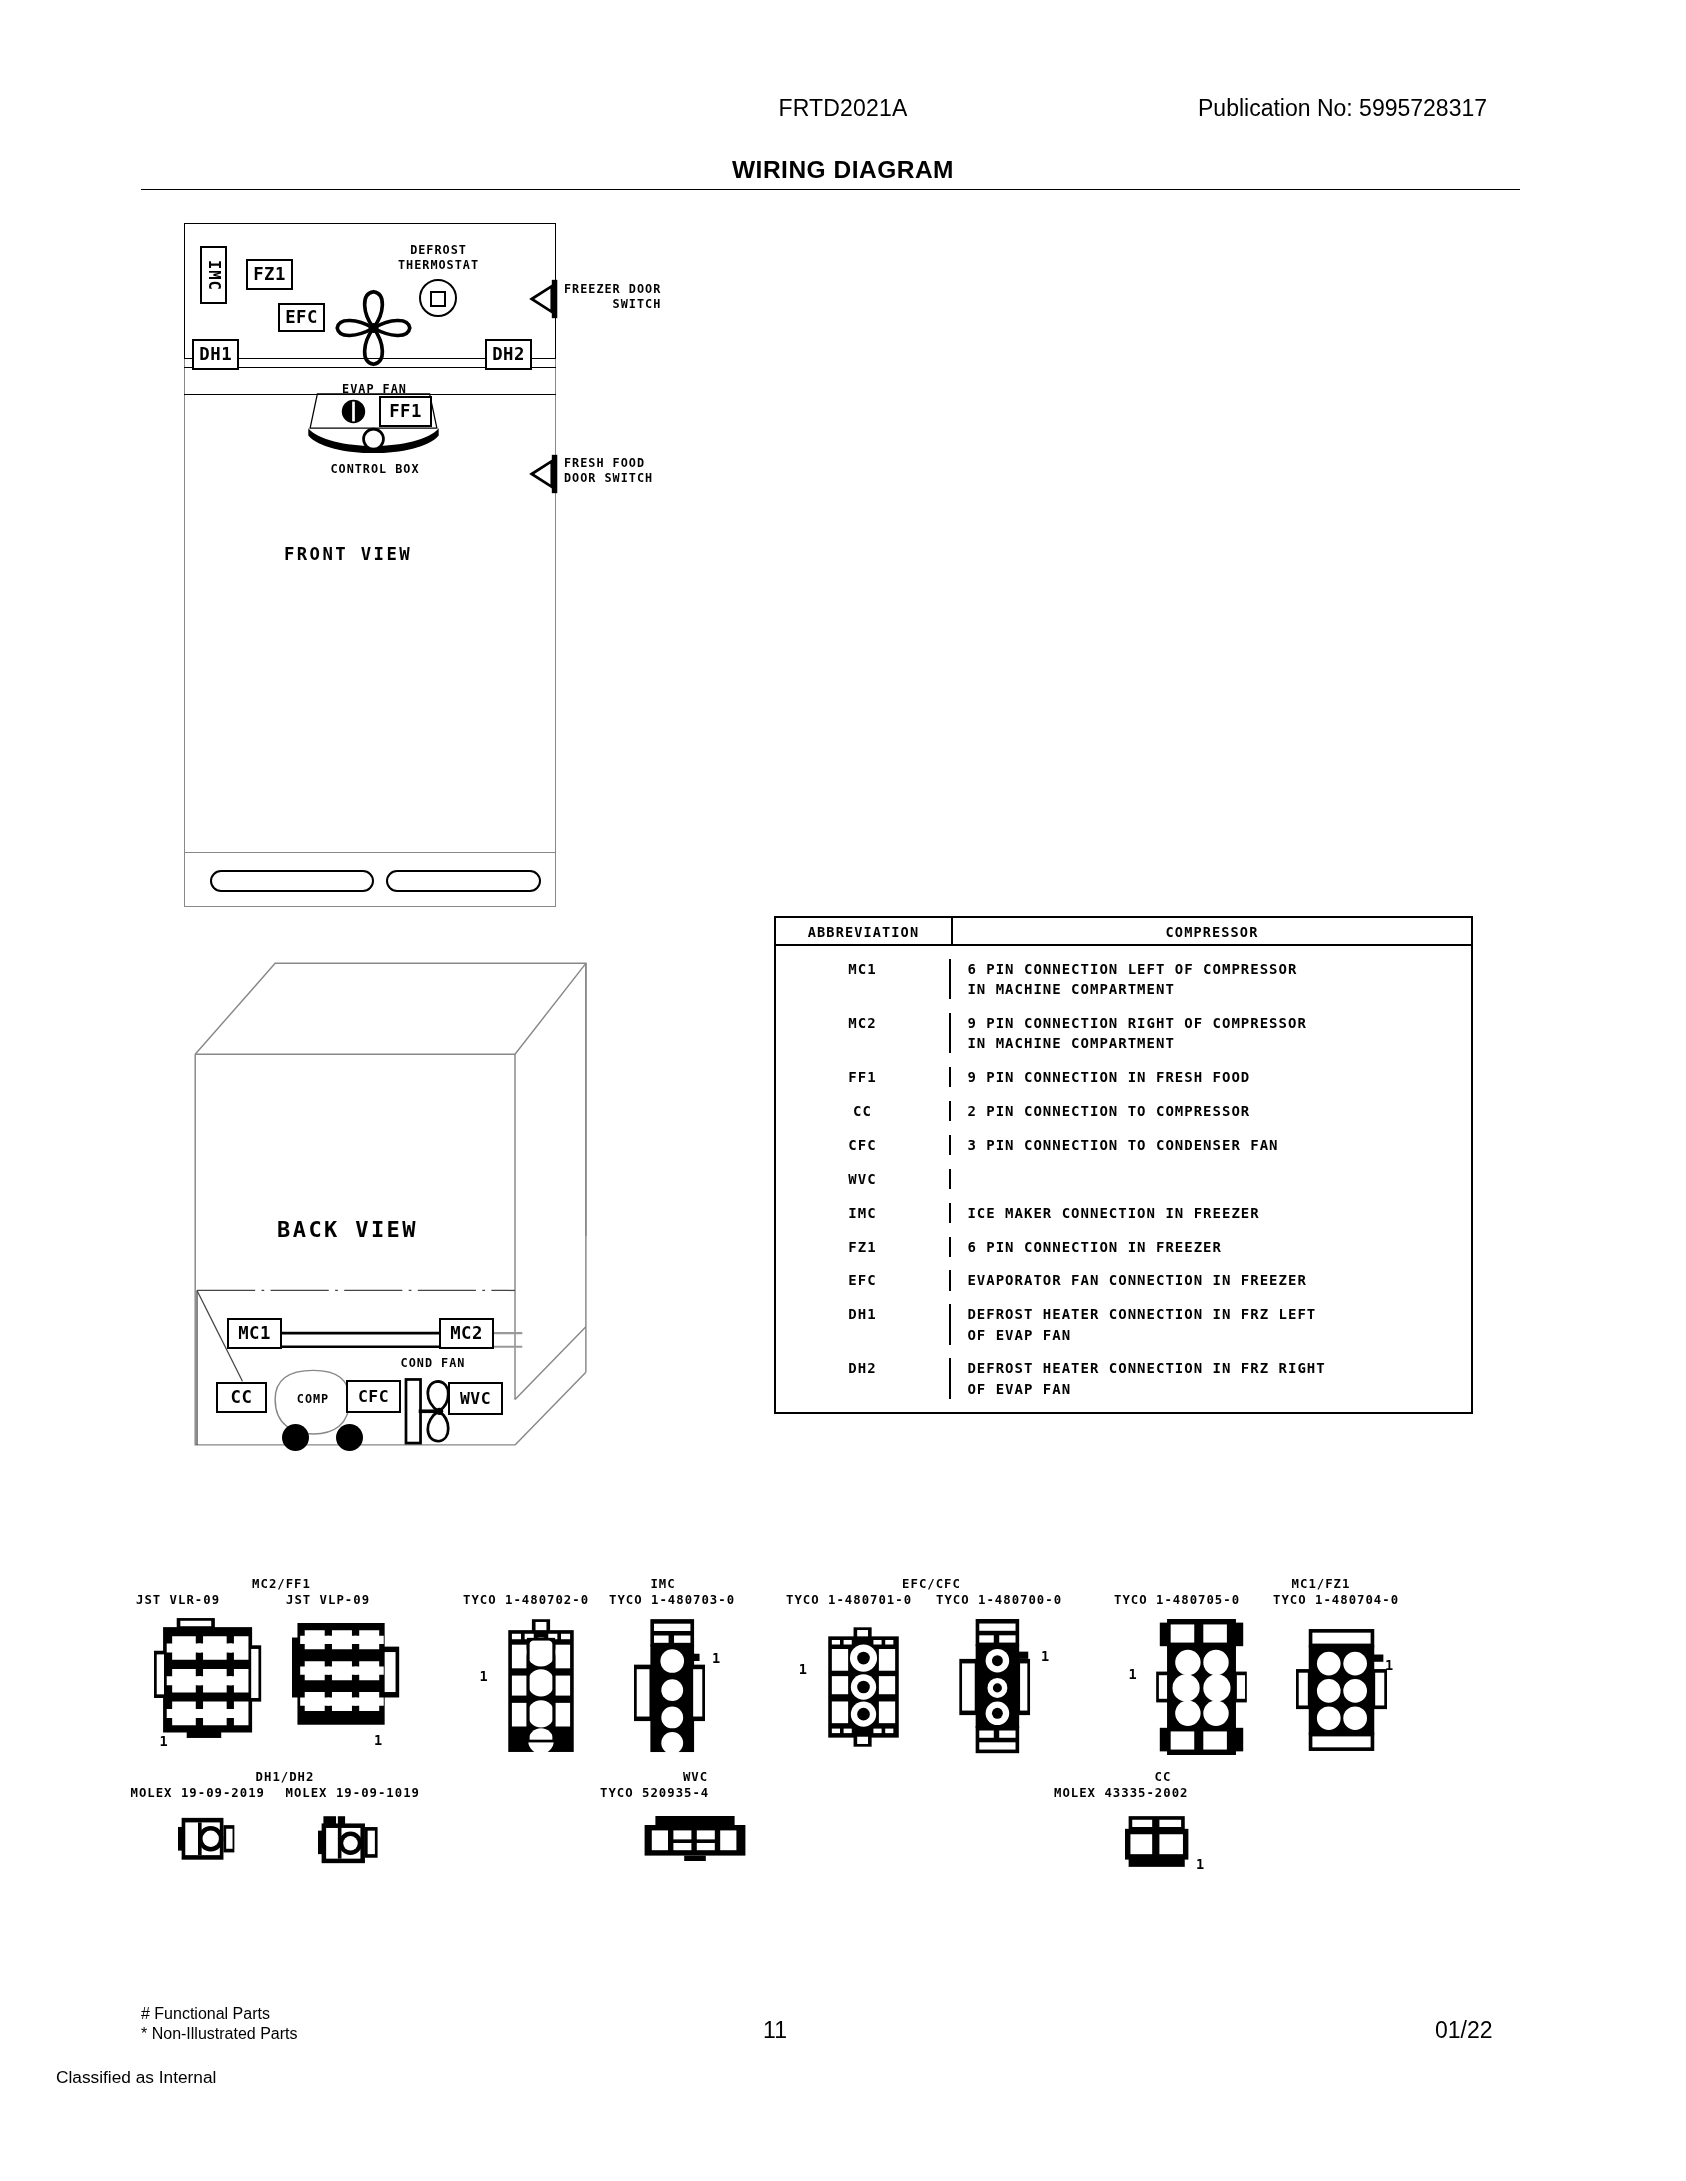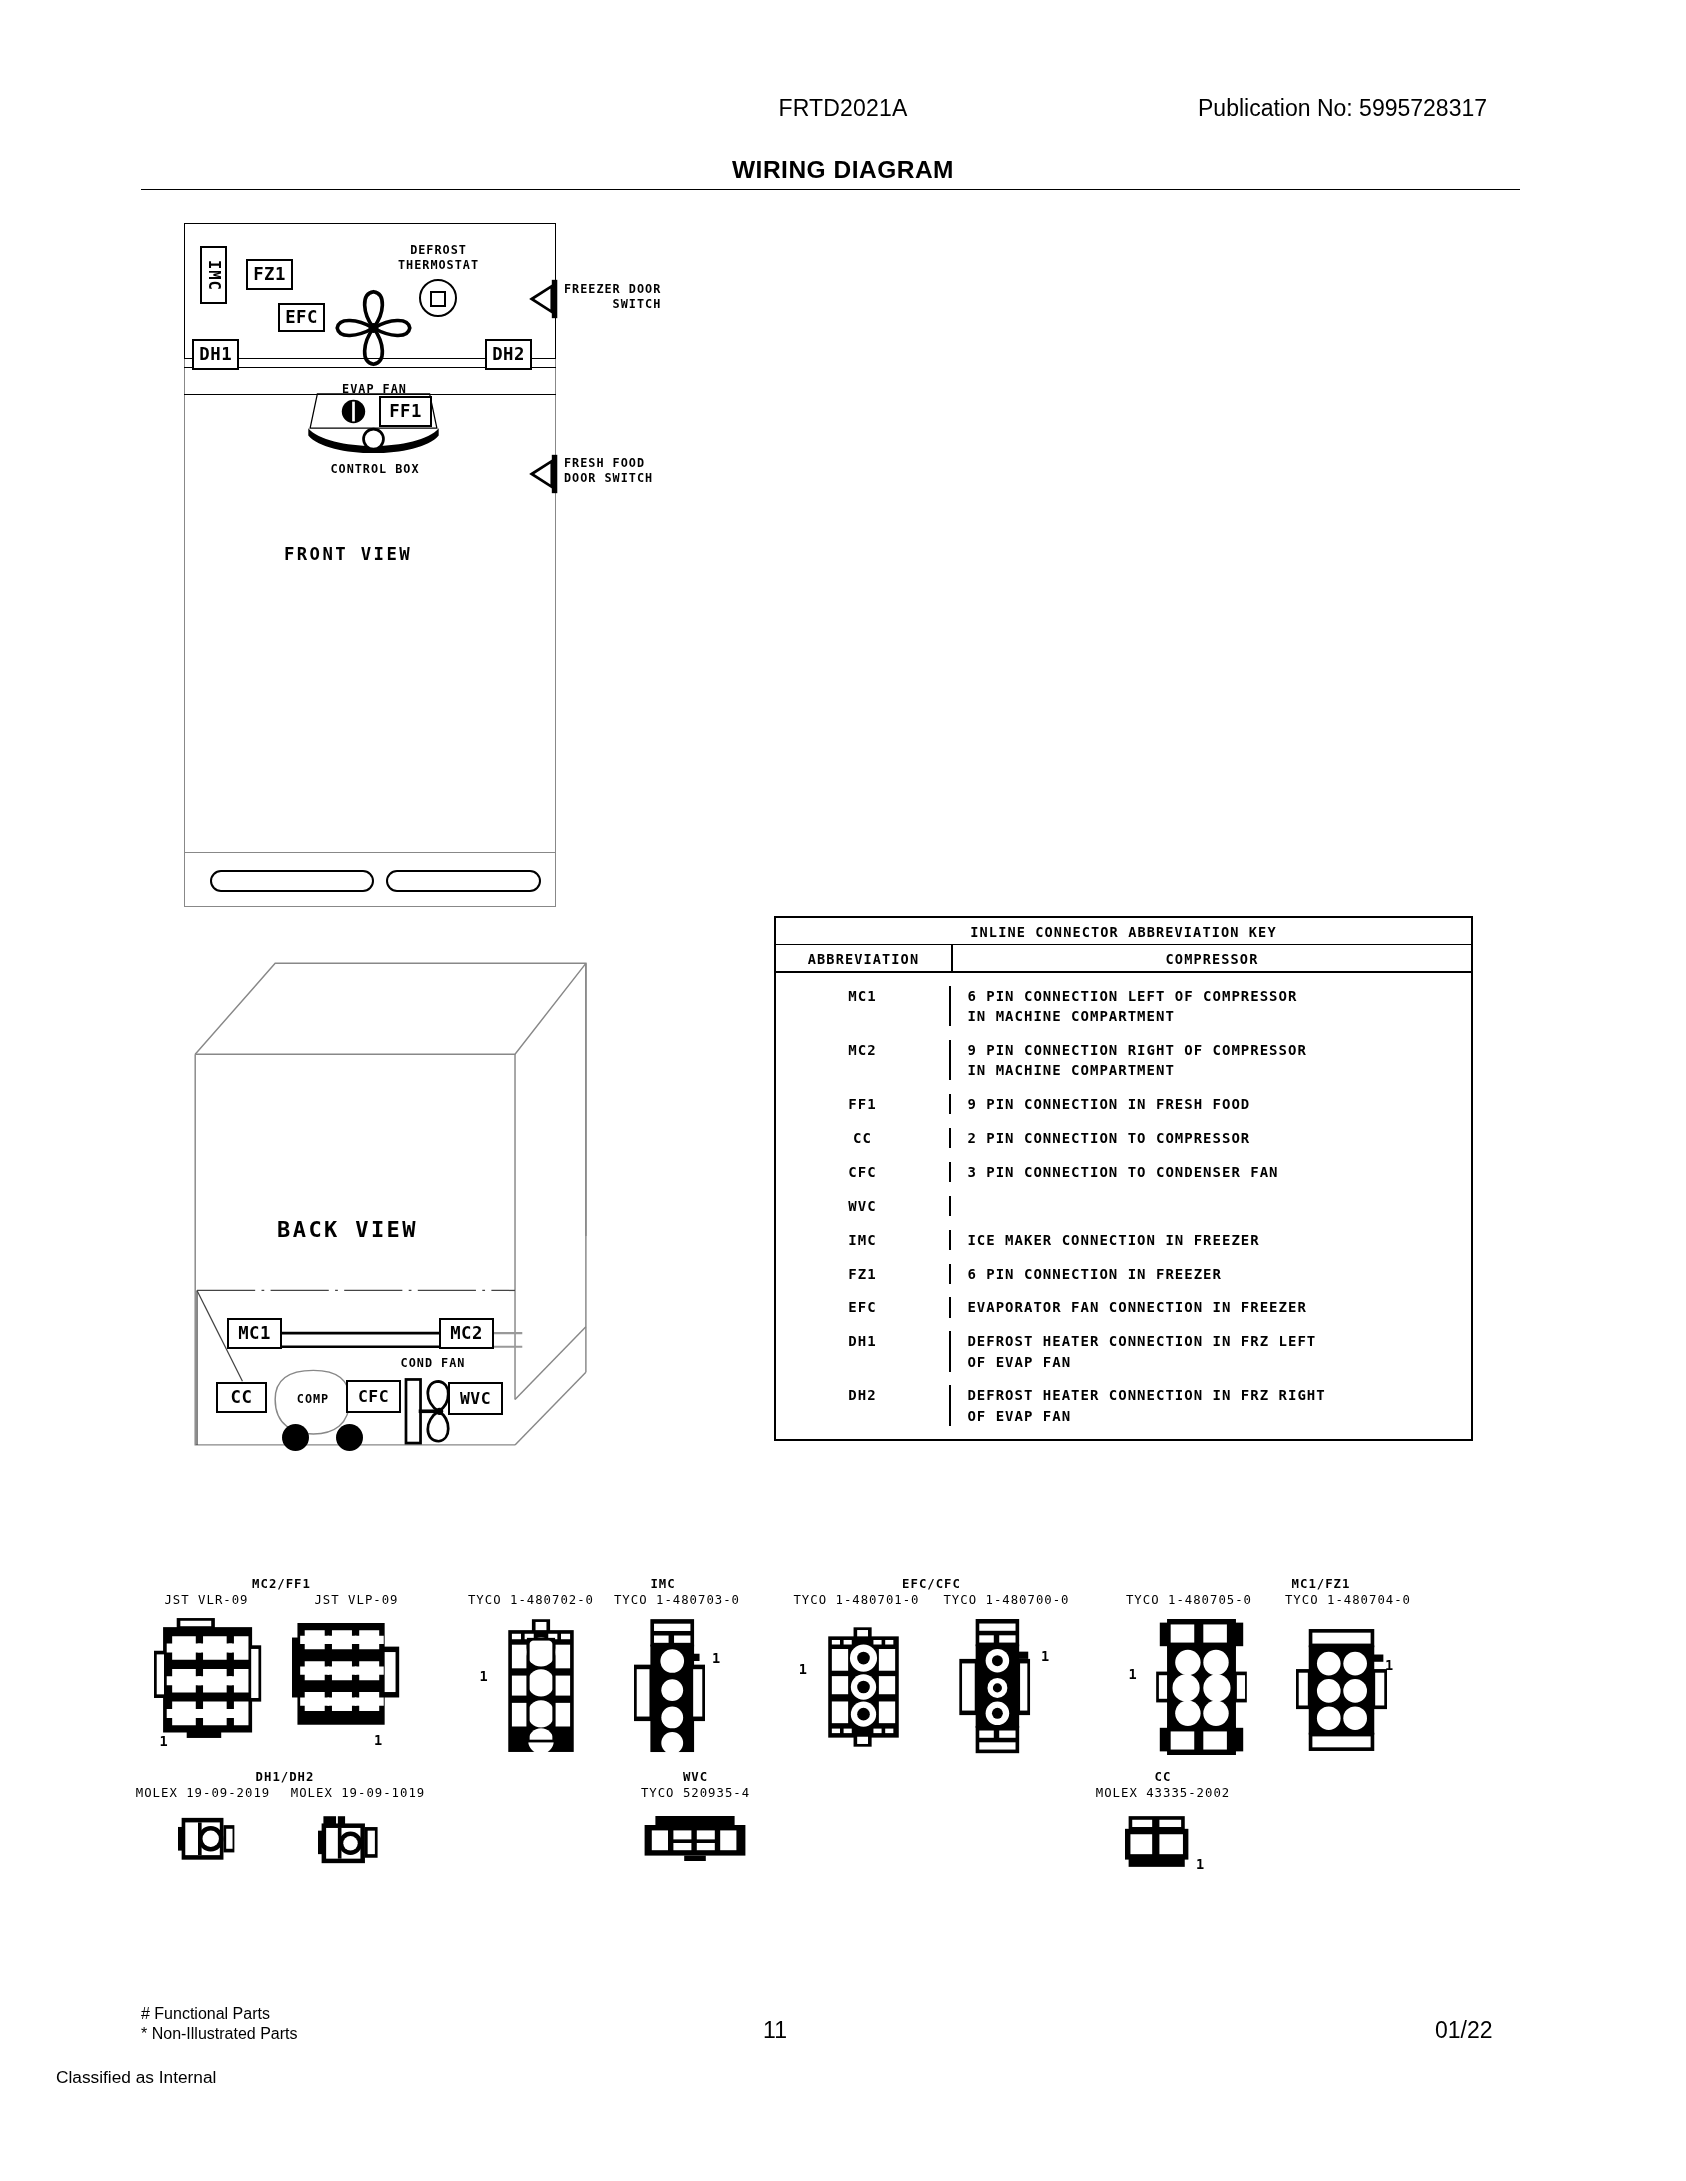--- a/index.html
+++ b/index.html
@@ -225,25 +225,24 @@
   .conn-grp-name {
     font-family: "DejaVu Sans Mono", monospace;
     font-weight: bold;
     font-size: 12.3px;
     letter-spacing: 1px;
     text-align: center;
     white-space: pre;
   }
   .conn-pn {
     font-family: "DejaVu Sans Mono", monospace;
-    font-weight: normal;
+    font-weight: bold;
     font-size: 12.3px;
     letter-spacing: 1px;
     white-space: pre;
-    text-align: center;
   }
   .pin1 {
     position: absolute;
     font-family: "DejaVu Sans Mono", monospace;
     font-weight: bold;
     font-size: 13.6px;
   }
   
   .foot-left {
     position: absolute;
@@ -414,21 +413,20 @@
       <span>CFC</span>
     </div>
     <div class="lbox" style="left:271px; top:455px; width:55px; height:33px; font-size:16.4px;">
       <span>WVC</span>
     </div>
     <div class="bv-knob" style="left:105px; top:497px;"></div>
     <div class="bv-knob" style="left:159px; top:497px;"></div>
   </div>
 
   <div id="abbrev-table">
-    <div class="tbl-title">INLINE CONNECTOR ABBREVIATION KEY</div>
     <div class="tbl-head">
       <div class="th-abbr">ABBREVIATION</div>
       <div class="th-expl">COMPRESSOR</div>
     </div>
     <div class="tbl-body">
       <div class="trow">
         <div class="td-abbr">MC1</div>
         <div class="td-expl">6 PIN CONNECTION LEFT OF COMPRESSOR
 IN MACHINE COMPARTMENT</div>
       </div>

